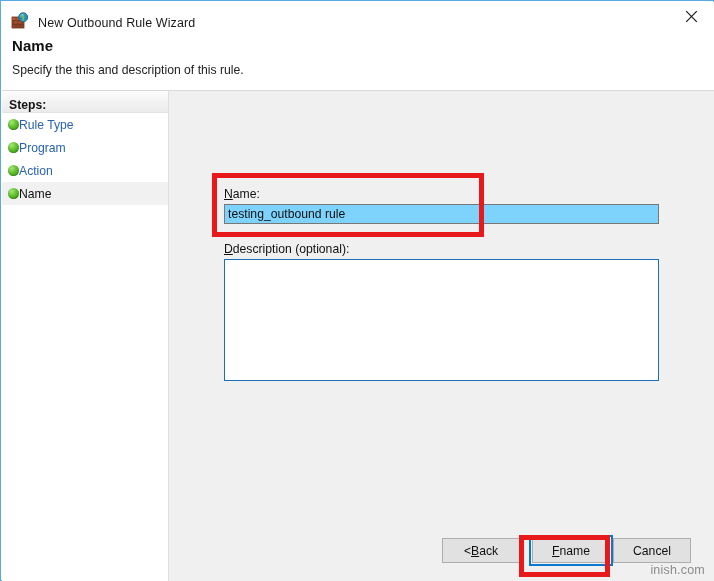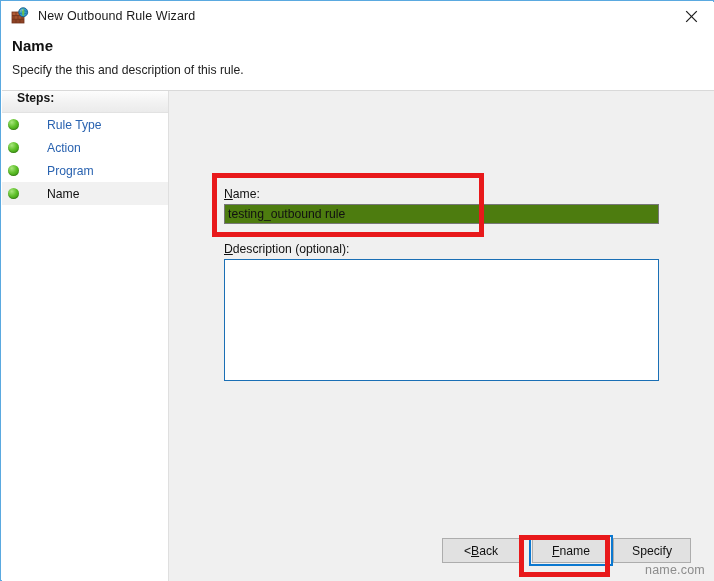--- a/index.html
+++ b/index.html
@@ -27,21 +27,21 @@
   }
 
   
   #title-bar {
     position: absolute;
     left: 1px; top: 1px;
     width: 712px;
     height: 28px;
     background: #ffffff;
     display: flex;
-    align-items: center;
+    align-items: flex-end;
   }
   #app-icon {
     width: 18px; height: 18px;
     margin-left: 9px;
     position: relative;
     flex: 0 0 auto;
   }
   #title-text {
     margin-left: 9px;
     font-size: 12.5px;
@@ -94,22 +94,22 @@
     height: 490px;
     background: #ffffff;
     border-right: 1px solid #dfdfdf;
     box-sizing: border-box;
   }
   #steps-header {
     height: 22px;
     background: linear-gradient(to bottom, #fdfdfd 0%, #f2f2f2 55%, #ebebeb 100%);
     border-bottom: 1px solid #e2e2e2;
     display: flex;
-    align-items: flex-start;
-    padding-left: 15px;
+    align-items: flex-end;
+    padding-left: 7px;
     box-sizing: border-box;
   }
   #steps-header .label {
     font-size: 12.2px;
     font-weight: bold;
     color: #141414;
   }
   .step-item {
     height: 23px;
     display: flex;
@@ -122,21 +122,21 @@
   }
   .step-bullet {
     width: 11px; height: 11px;
     flex: 0 0 auto;
     border-radius: 50%;
     background: radial-gradient(circle at 34% 30%, #a9e67d 0%, #5fc02a 45%, #2e8a08 100%);
     box-shadow: inset 0 -1px 1px rgba(0,0,0,0.22);
     margin-right: 0px;
   }
   .step-label {
-    margin-left: 28px;
+    margin-left: 0;
     font-size: 12.2px;
     color: #2a63b0;
   }
   .step-item.is-current .step-label {
     color: #111111;
   }
 
   
   #content-area {
     position: absolute;
@@ -154,21 +154,21 @@
     font-size: 12.2px;
     color: #111;
   }
   #name-input {
     position: absolute;
     left: 55px; top: 113px;
     width: 435px;
     height: 20px;
     box-sizing: border-box;
     border: 1px solid #777777;
-    background: #4d7c0f;
+    background: #7dd3fc;
     font-family: "Liberation Sans", sans-serif;
     font-size: 12.2px;
     color: #111;
     padding: 0 3px;
     outline: none;
   }
 
   
   #description-label {
     position: absolute;
@@ -300,25 +300,25 @@
     <div id="steps-header">
       <span class="label">Steps:</span>
     </div>
 
     <div class="step-item">
       <span class="step-bullet"></span>
       <span class="step-label">Rule Type</span>
     </div>
     <div class="step-item">
       <span class="step-bullet"></span>
-      <span class="step-label">Action</span>
+      <span class="step-label">Program</span>
     </div>
     <div class="step-item">
       <span class="step-bullet"></span>
-      <span class="step-label">Program</span>
+      <span class="step-label">Action</span>
     </div>
     <div class="step-item is-current">
       <span class="step-bullet"></span>
       <span class="step-label">Name</span>
     </div>
   </div>
 
   <div id="content-area">
 
     <div id="name-label"><span class="accel">N</span><span>ame:</span></div>
@@ -336,22 +336,22 @@
         <span class="accel">B</span>
         <span>ack</span>
       </button>
 
     <button class="wiz-button" id="finish-button">
         <span class="accel">F</span>
         <span>name</span>
       </button>
 
     <button class="wiz-button" id="cancel-button">
-        <span>Specify</span>
+        <span>Cancel</span>
       </button>
   </div>
 
   <div class="annotation-box" id="annotation-name-field"></div>
   <div class="annotation-box" id="annotation-finish-button"></div>
 
-  <div id="watermark">name.com</div>
+  <div id="watermark">inish.com</div>
 
 </div>
 
 </body></html>

